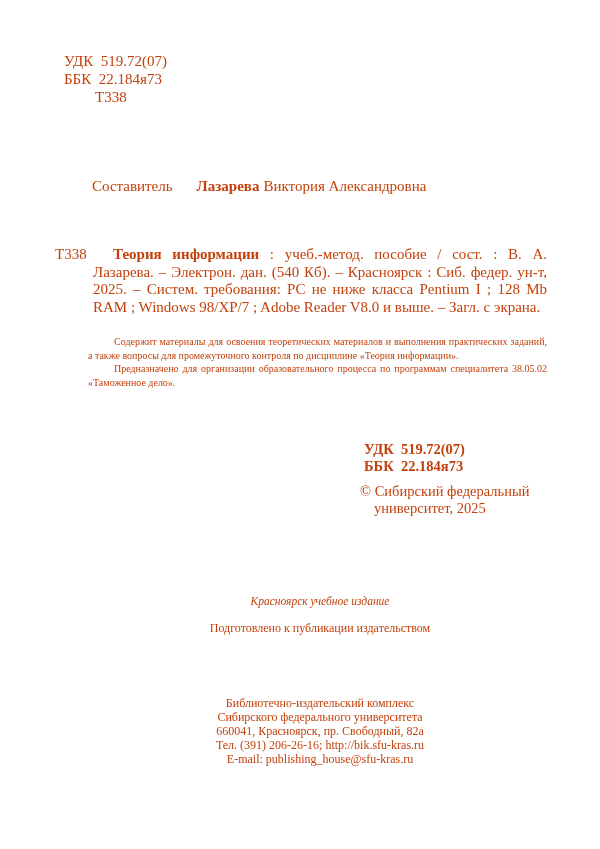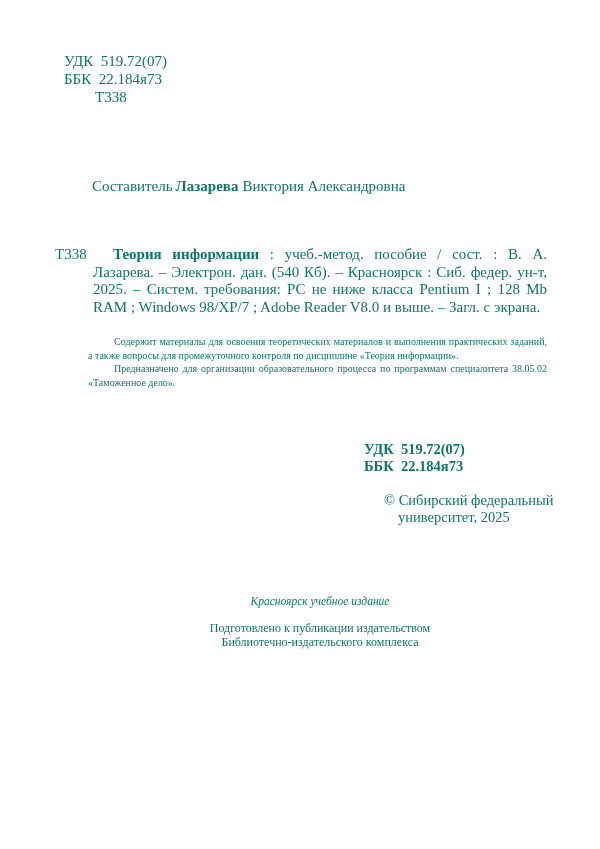--- a/index.html
+++ b/index.html
@@ -2,40 +2,40 @@
 <html><head>
 <meta charset="utf-8">
 <style>
   * { margin: 0; padding: 0; box-sizing: border-box; }
   html, body { background: #ffffff; }
   .page {
     position: relative;
     width: 600px;
     height: 849px;
     background: #ffffff;
-    color: #0f766e;
+    color: #c2410c;
     font-family: "Liberation Serif", "DejaVu Serif", serif;
     overflow: hidden;
     margin: 0;
   }
   .top-codes {
     position: absolute;
     left: 64px;
     top: 52px;
     font-size: 15px;
     line-height: 18px;
   }
   .top-codes .sign { padding-left: 31px; }
   .compiler {
     position: absolute;
     left: 92px;
     top: 178px;
     font-size: 15px;
   }
-  .compiler .label { margin-right: 3px; }
+  .compiler .label { margin-right: 24px; }
   .compiler .surname { font-weight: bold; margin-right: 4px; }
   .bib {
     position: absolute;
     left: 55px;
     top: 246px;
     width: 492px;
     padding-left: 38px;
     font-size: 15px;
     line-height: 17.5px;
     text-align: justify;
@@ -55,25 +55,24 @@
   .bottom-codes {
     position: absolute;
     left: 364px;
     top: 441px;
     font-size: 14.5px;
     line-height: 17px;
     font-weight: bold;
   }
   .copyright {
     position: absolute;
-    left: 384px;
+    left: 360px;
     top: 483px;
     font-size: 14.5px;
     line-height: 17px;
-    margin-top: 9px;
   }
   .copyright .line2 { padding-left: 14px; }
   .center-col {
     position: absolute;
     left: 40px;
     right: 0;
     text-align: center;
   }
   .edition {
     top: 595px;
@@ -127,18 +126,24 @@
 
   <div class="copyright">
     <div>© Сибирский федеральный</div>
     <div class="line2">университет, 2025</div>
   </div>
 
   <div class="center-col edition">Красноярск учебное издание</div>
 
   <div class="center-col pubnote">
     <div>Подготовлено к публикации издательством</div>
-    <div>Библиотечно-издательского комплекса</div>
   </div>
 
 
+  <div class="center-col contacts">
+    <div>Библиотечно-издательский комплекс</div>
+    <div>Сибирского федерального университета</div>
+    <div>660041, Красноярск, пр. Свободный, 82а</div>
+    <div>Тел. (391) 206-26-16; http://bik.sfu-kras.ru</div>
+    <div>E-mail: publishing_house@sfu-kras.ru</div>
+  </div>
 
 </div>
 
 </body></html>

